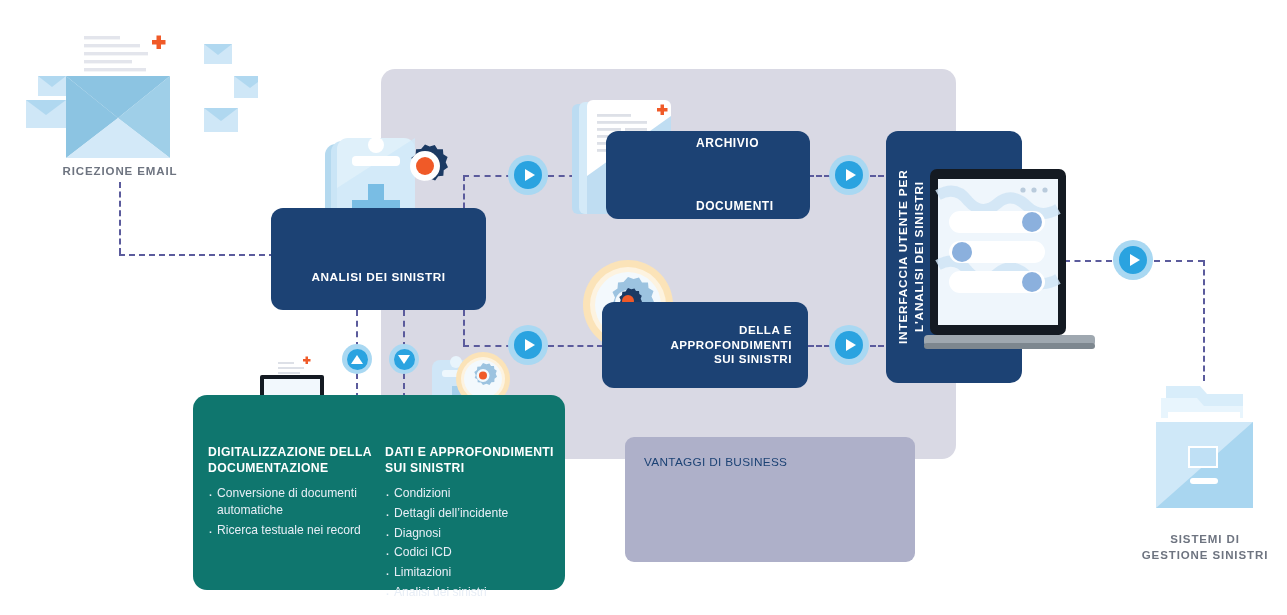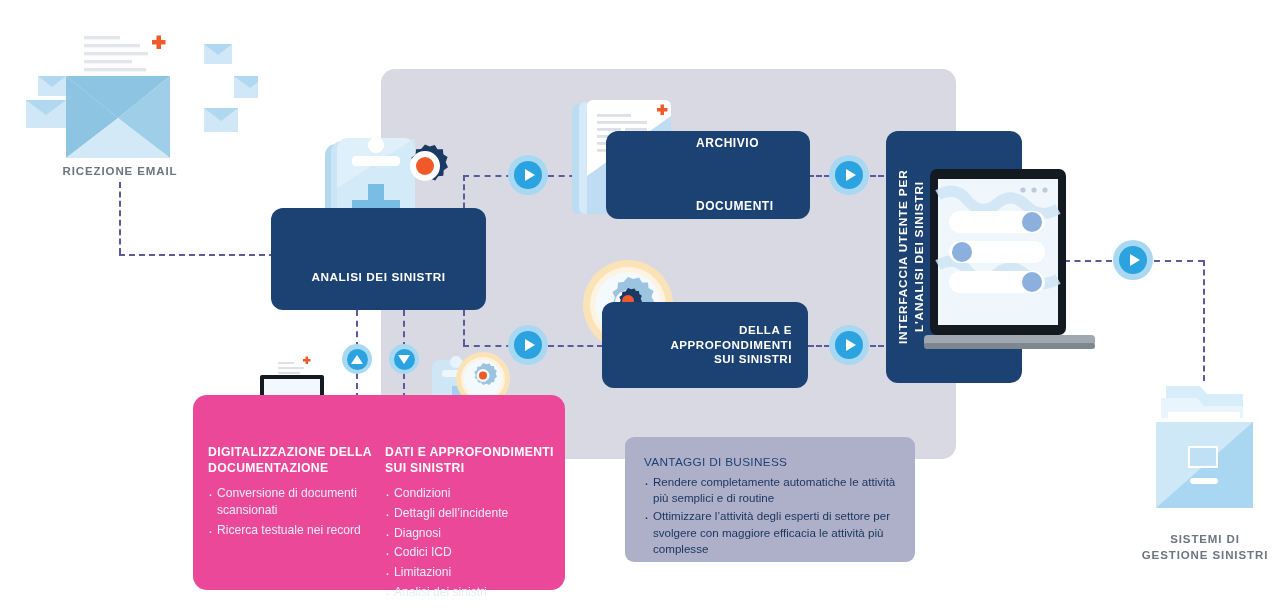--- a/index.html
+++ b/index.html
@@ -69,21 +69,21 @@
 
   
   .caption{
     color:#6e7480;font-weight:bold;font-size:11.5px;
     letter-spacing:0.9px;text-align:center;line-height:1.35;
   }
 
   
   .detail-panel{
     left:193px;top:395px;width:372px;height:195px;
-    background:#ec4899;border-radius:14px;
+    background:#0f766e;border-radius:14px;
   }
   .detail-col-title{
     color:#ffffff;font-weight:bold;font-size:12.2px;
     letter-spacing:0.35px;line-height:1.28;margin-bottom:9px;
   }
   .detail-list{list-style:none;margin:0;padding:0;}
   .detail-list li{
     color:#e8eef6;font-size:12.1px;line-height:1.38;
     margin-bottom:3px;padding-left:9px;position:relative;
   }
@@ -385,21 +385,21 @@
     </svg>
   </div>
 
   <div class="abs detail-panel">
     <div class="abs" style="left:15px;top:50px;width:175px;">
       <div class="detail-col-title">
         <div>DIGITALIZZAZIONE DELLA</div>
         <div>DOCUMENTAZIONE</div>
       </div>
       <ul class="detail-list">
-        <li>Conversione di documenti scansionati</li>
+        <li>Conversione di documenti automatiche</li>
         <li>Ricerca testuale nei record</li>
       </ul>
     </div>
     <div class="abs" style="left:192px;top:50px;width:172px;">
       <div class="detail-col-title">
         <div>DATI E APPROFONDIMENTI</div>
         <div>SUI SINISTRI</div>
       </div>
       <ul class="detail-list">
         <li>Condizioni</li>
@@ -408,20 +408,16 @@
         <li>Codici ICD</li>
         <li>Limitazioni</li>
         <li>Analisi dei sinistri</li>
       </ul>
     </div>
   </div>
 
   <div class="abs benefits-panel">
     <div class="abs" style="left:19px;top:18px;width:260px;">
       <div class="benefits-title">VANTAGGI DI BUSINESS</div>
-      <ul class="benefits-list">
-        <li>Rendere completamente automatiche le attività più semplici e di routine</li>
-        <li>Ottimizzare l’attività degli esperti di settore per svolgere con maggiore efficacia le attività più complesse</li>
-      </ul>
     </div>
   </div>
 
 </div>
 
 </body></html>

